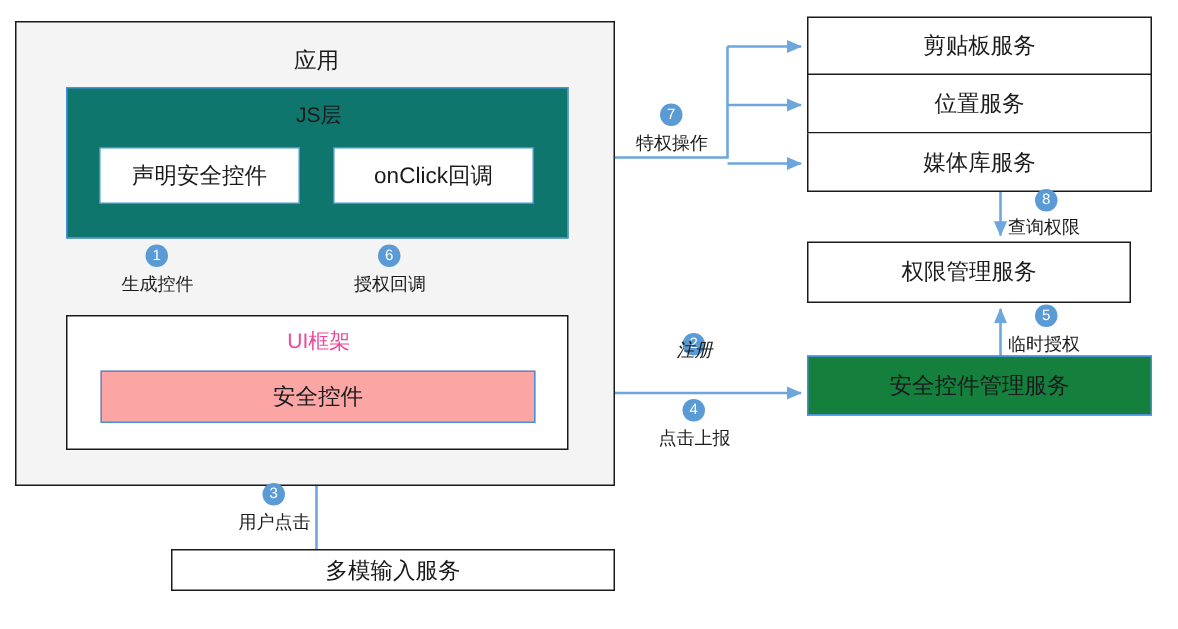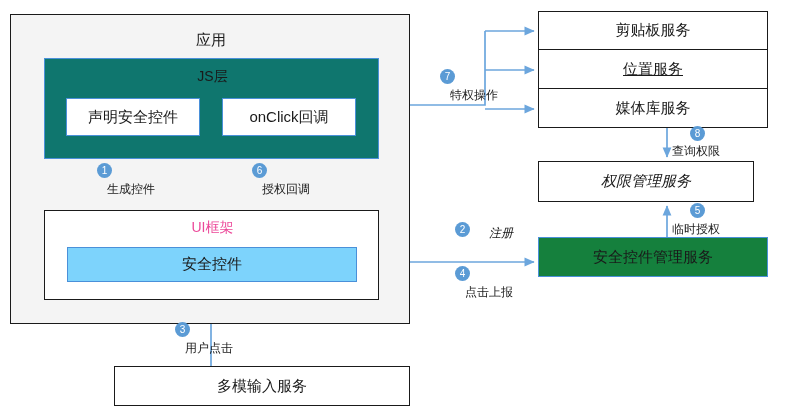--- a/index.html
+++ b/index.html
@@ -100,54 +100,53 @@
     text-align: center;
     font-size: 14px;
     color: #ec4899;
   }
   .secure-ctrl {
     left: 67px;
     top: 247px;
     width: 290px;
     height: 35px;
     border: 1.3px solid #4a90d9;
-    background: #7dd3fc;
+    background: #fca5a5;
     font-size: 15px;
   }
   
   .input-service {
     left: 114px;
     top: 366px;
     width: 296px;
-    height: 40px;
+    height: 28px;
     border: 1.4px solid #1a1a1a;
     background: #ffffff;
     font-size: 15px;
   }
   
   .svc {
     left: 538px;
     width: 230px;
     height: 39px;
     border: 1.4px solid #1a1a1a;
     background: #ffffff;
     font-size: 15px;
   }
   .svc-clip  { top: 11px; }
-  .svc-loc   { top: 50px; border-top: none; text-decoration: underline; }
+  .svc-loc   { top: 50px; border-top: none; }
   .svc-media { top: 89px; border-top: none; text-align: center; }
   .perm-svc {
     left: 538px;
     top: 161px;
     width: 216px;
     height: 41px;
     border: 1.4px solid #1a1a1a;
     background: #ffffff;
     font-size: 15px;
-    font-style: italic;
   }
   .sec-mgr-svc {
     left: 538px;
     top: 237px;
     width: 230px;
     height: 40px;
     border: 1.3px solid #4a90d9;
     background: #15803d;
     font-size: 15px;
   }
@@ -171,21 +170,21 @@
     font-size: 10px;
     line-height: 15px;
     text-align: center;
     font-family: "Liberation Sans", sans-serif;
   }
   .elabel {
     position: absolute;
     font-size: 12px;
     color: #1a1a1a;
     white-space: nowrap;
-    text-align: right;
+    text-align: center;
   }
 </style>
 </head>
 <body>
 
 <div id="stage">
 
   <svg class="arrows" viewBox="0 0 785 419" xmlns="http://www.w3.org/2000/svg">
     <defs>
       <marker id="ah" markerWidth="7" markerHeight="7" refX="5.6" refY="3" orient="auto" markerUnits="strokeWidth">

